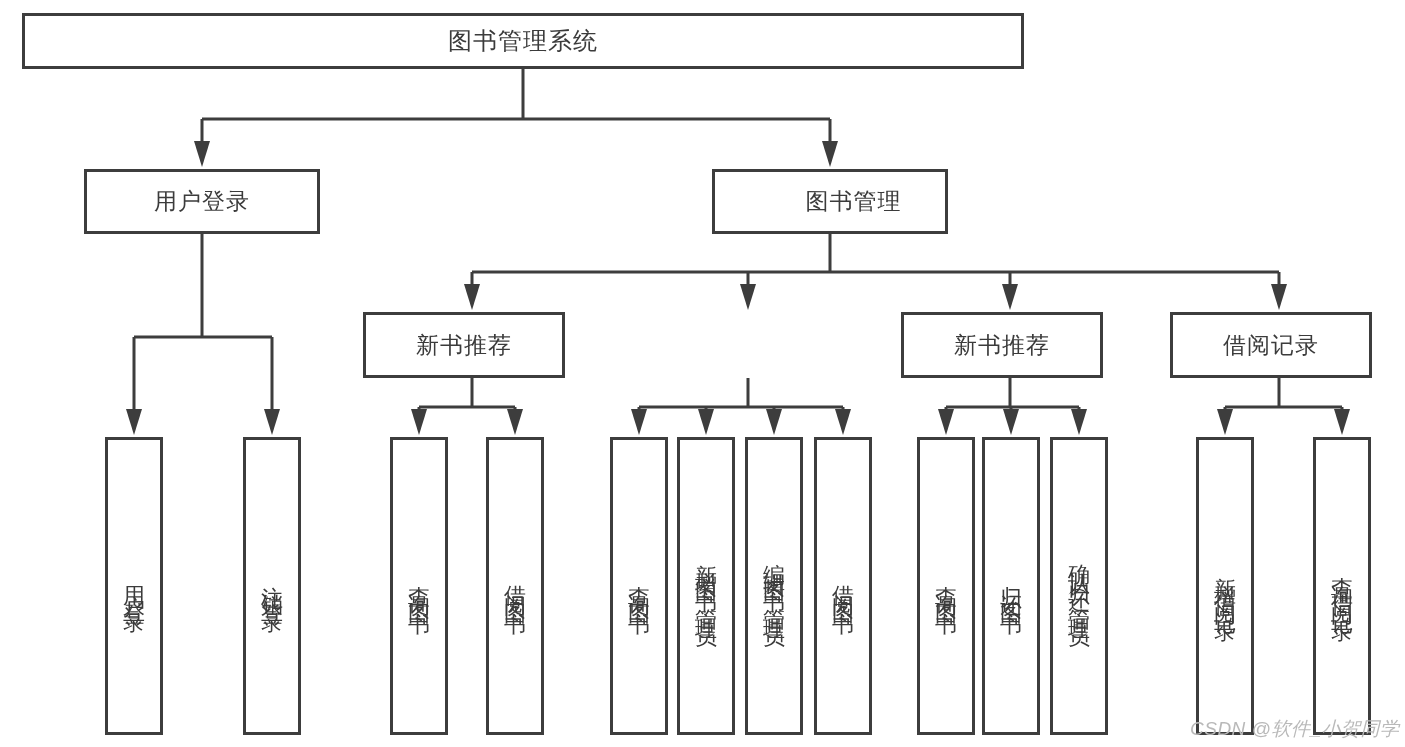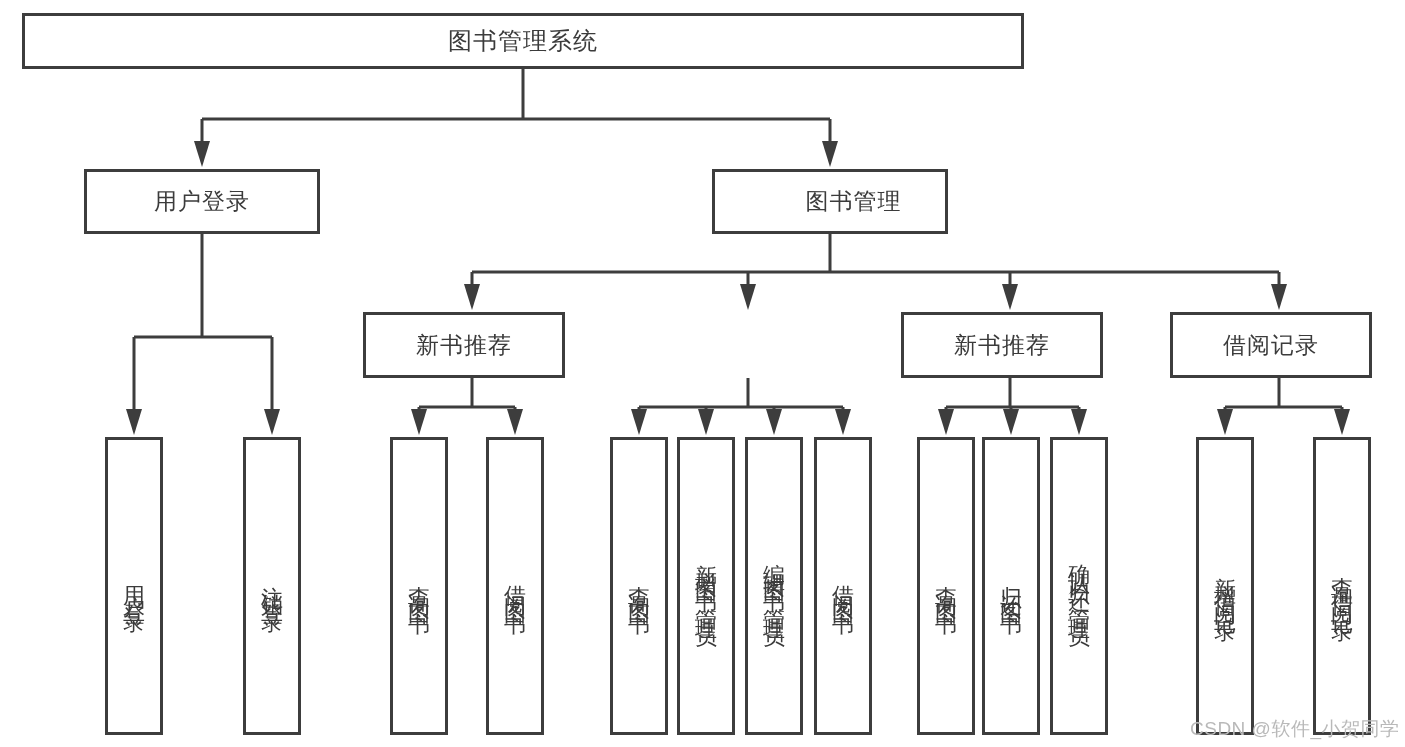--- a/index.html
+++ b/index.html
@@ -59,20 +59,21 @@
   .lvl3 { top: 312px; width: 202px; height: 66px; }
   #watermark {
     position: absolute;
     left: 1190px;
     top: 716px;
     z-index: 3;
     font-size: 19px;
     color: #b9b9b9;
     letter-spacing: 0.5px;
     white-space: nowrap;
+    font-style: italic;
   }
 </style>
 </head>
 <body>
 
 <div id="canvas">
 
   <svg id="wires" width="1405" height="747" viewBox="0 0 1405 747">
     <g stroke="#3d3d3d" stroke-width="3" fill="none">
 

